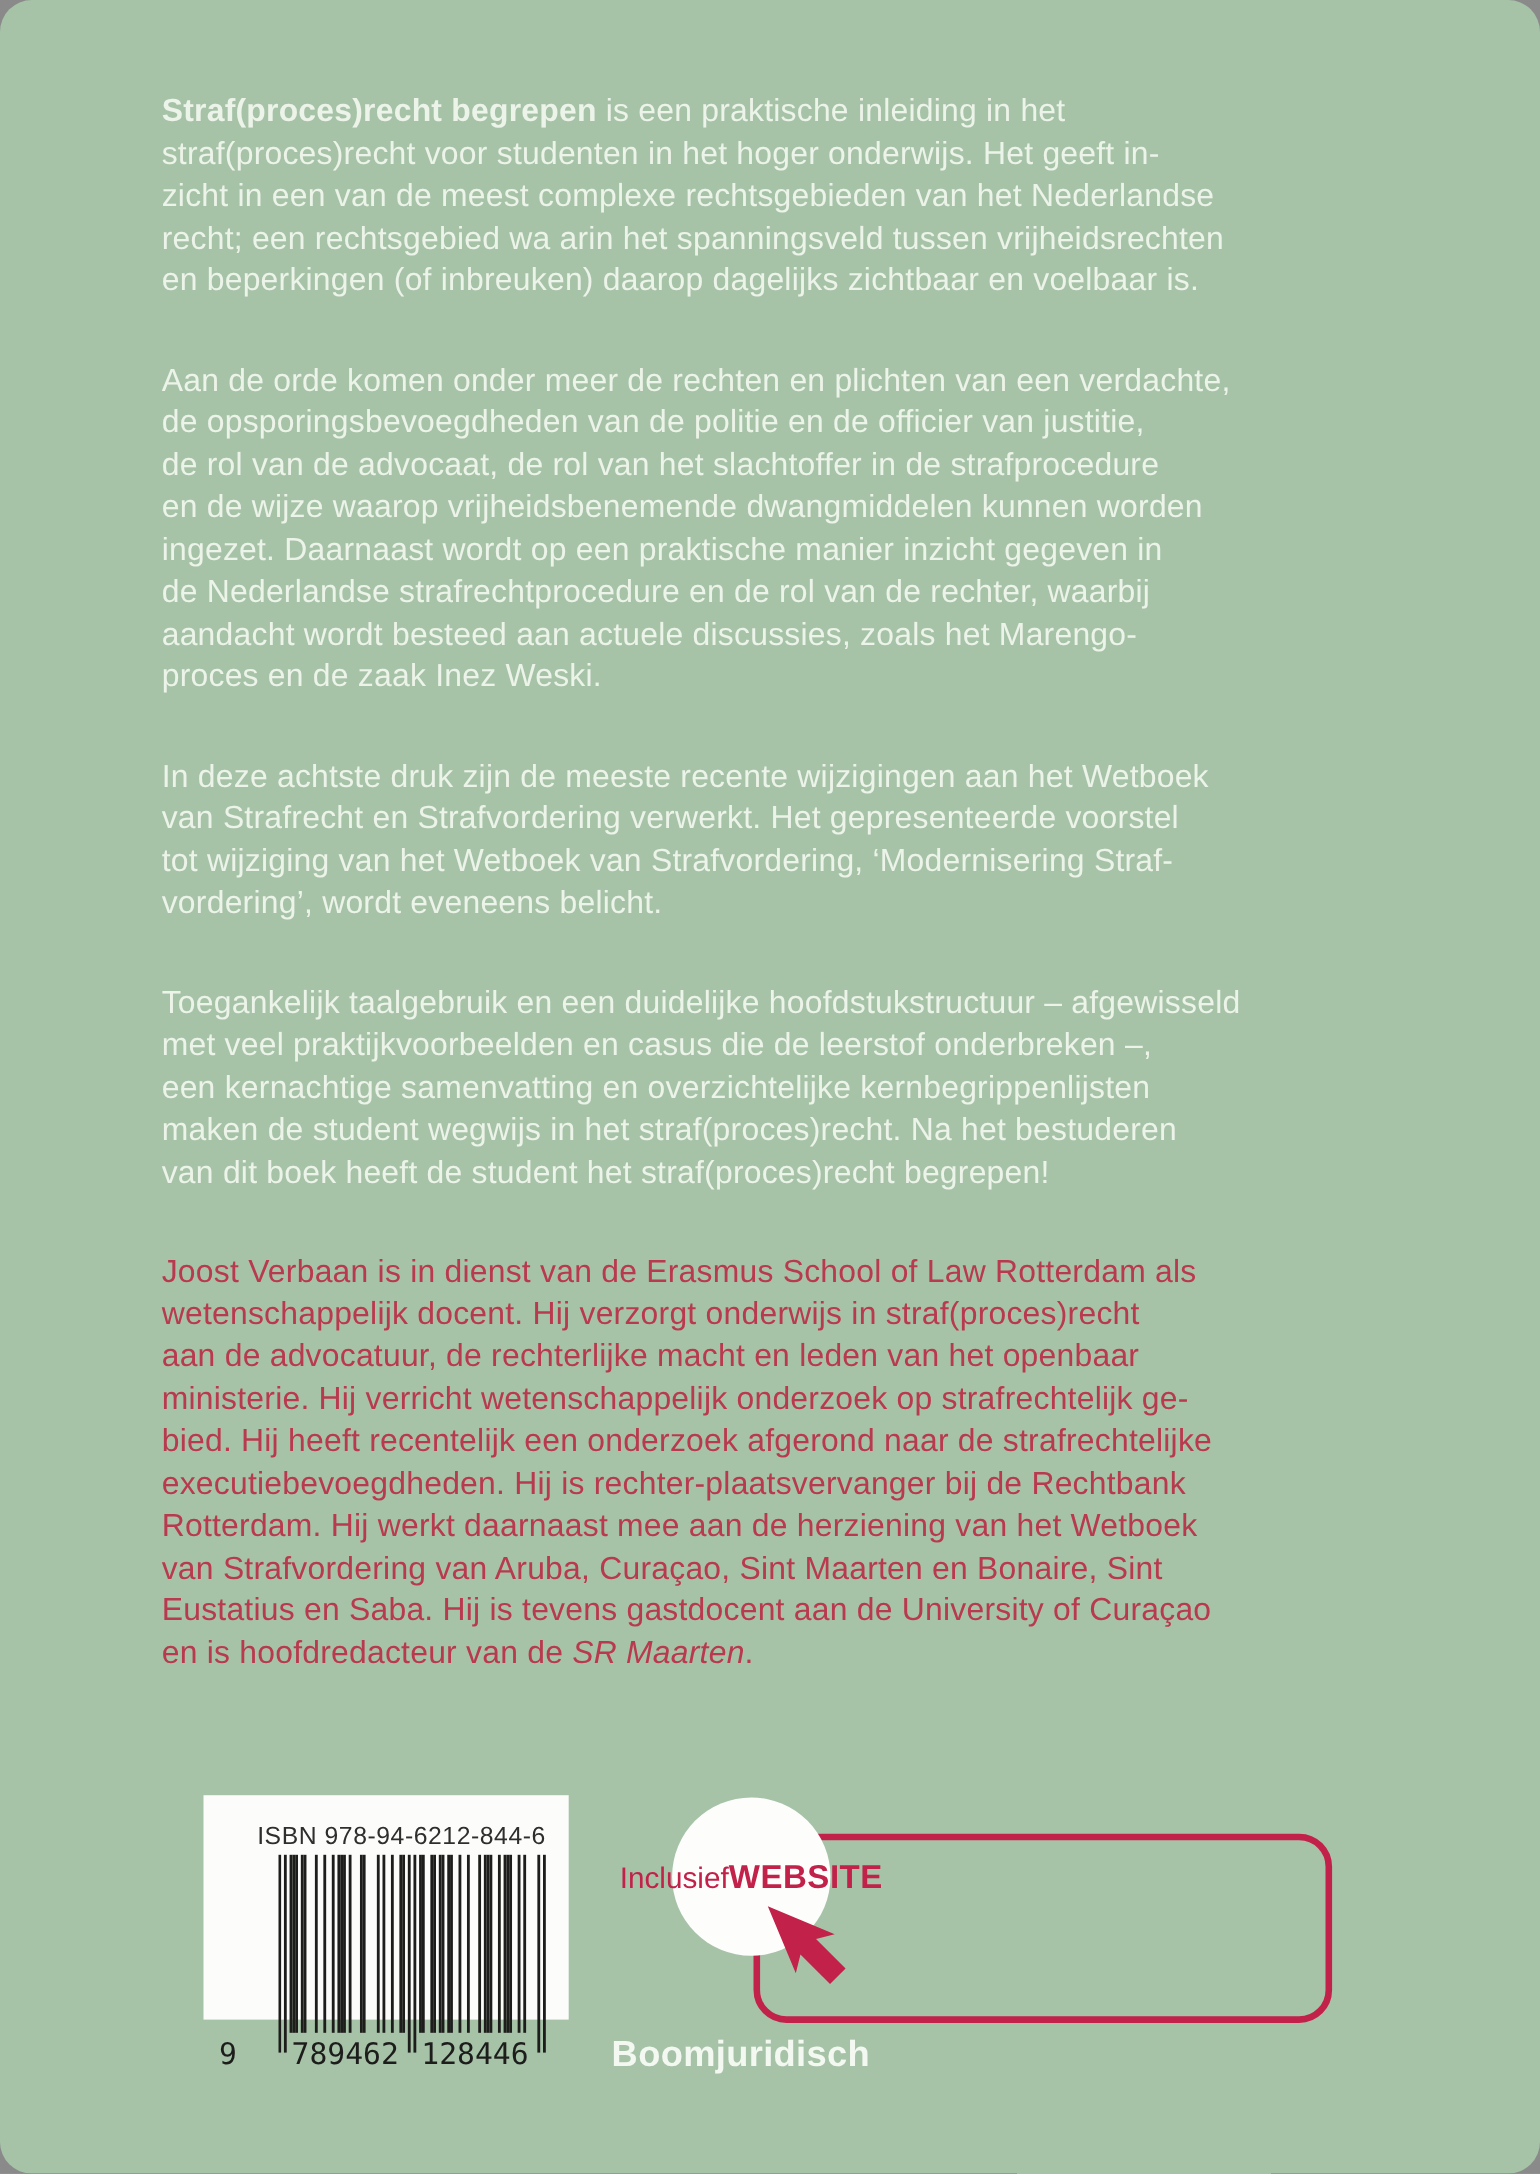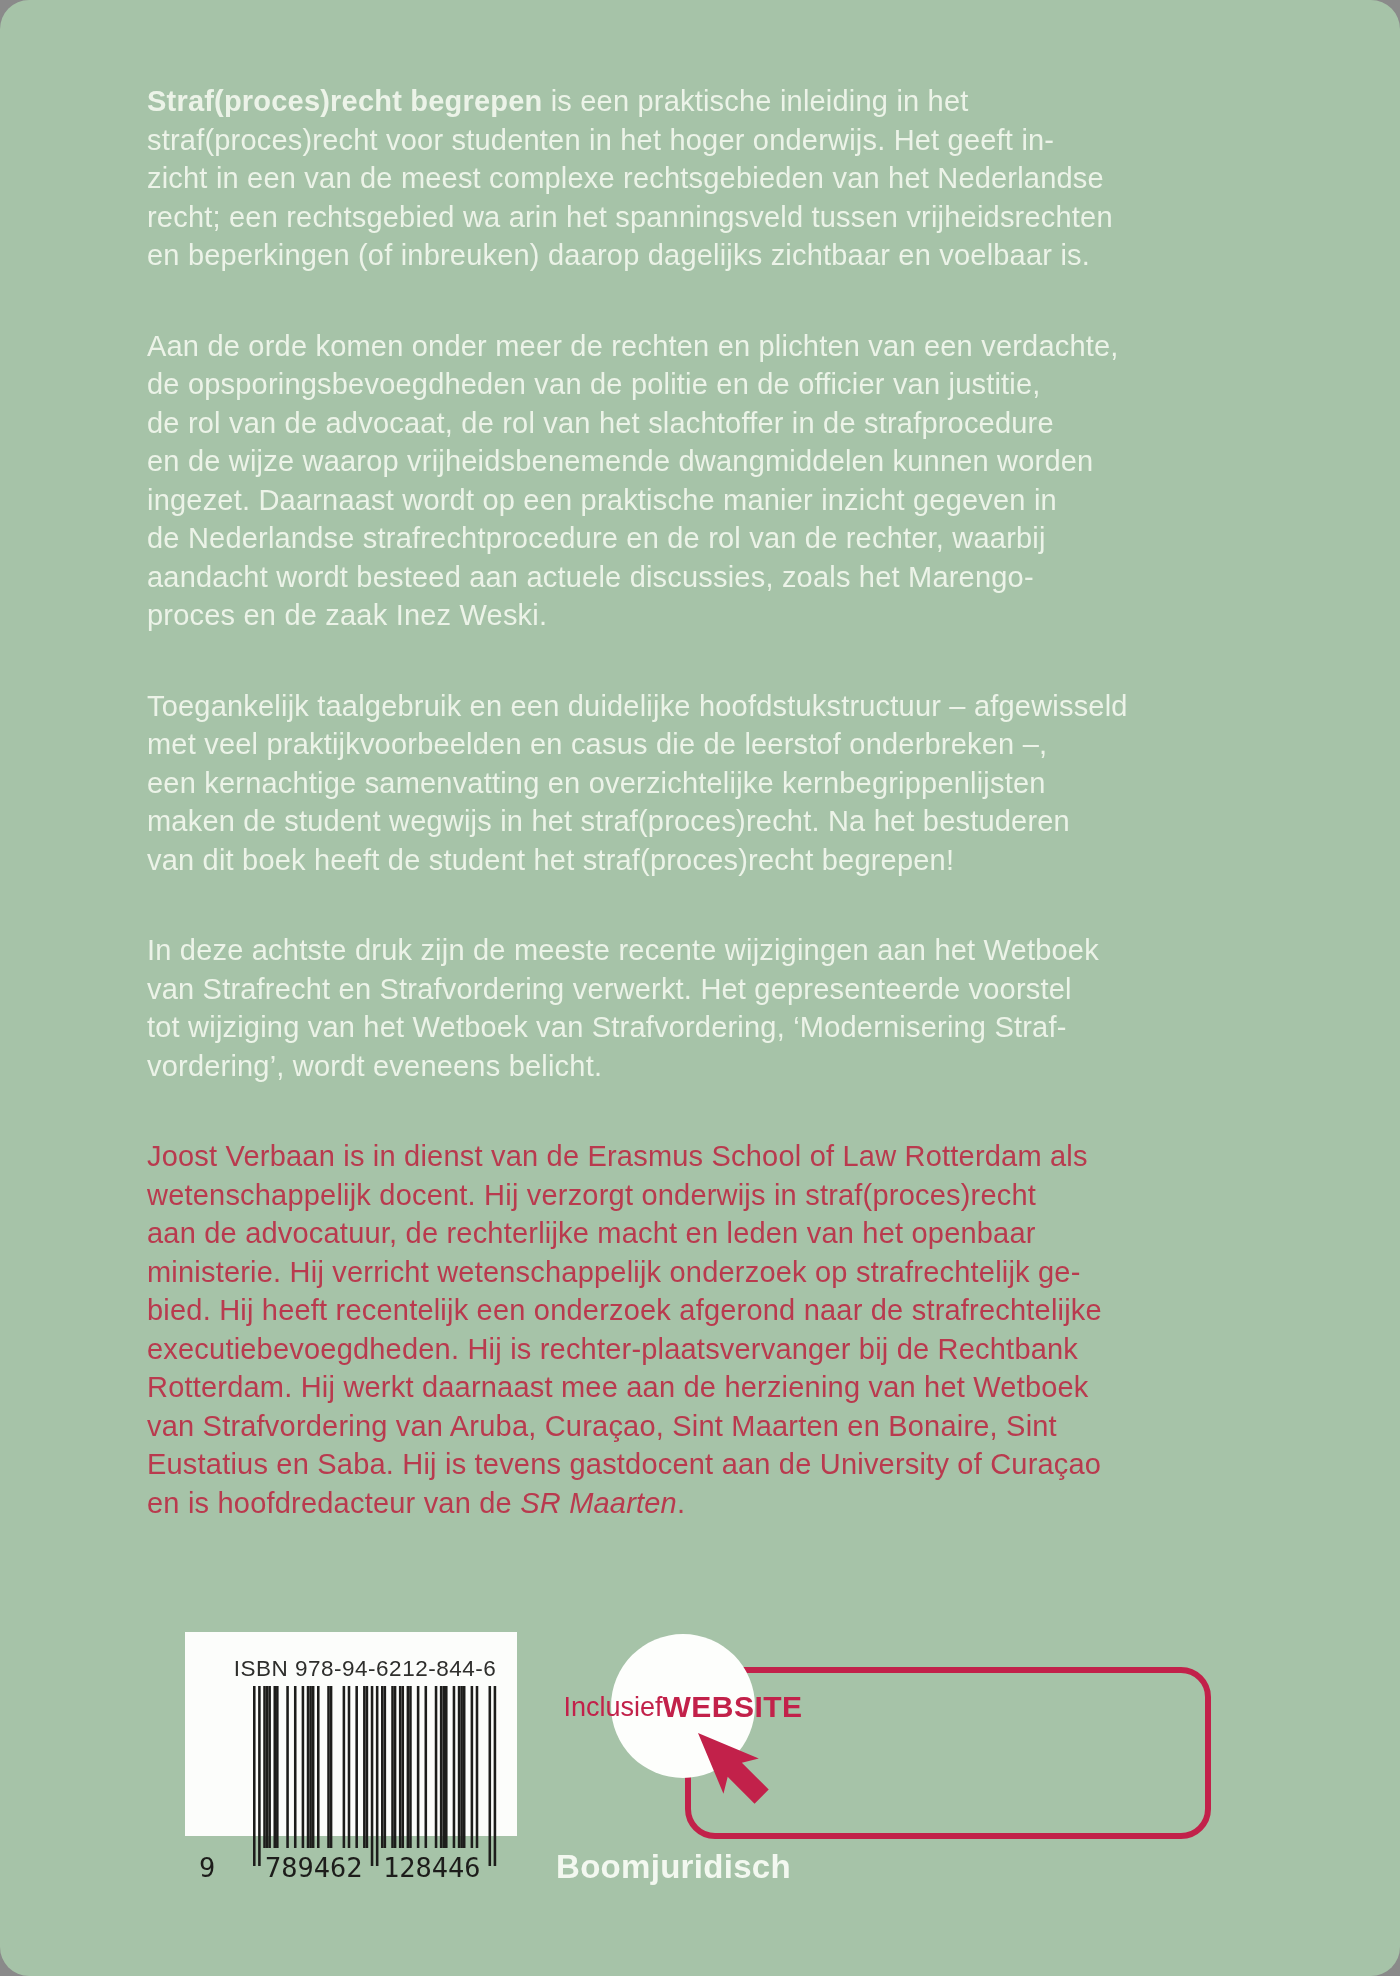--- a/index.html
+++ b/index.html
@@ -114,29 +114,29 @@
 recht; een rechtsgebied wa arin het spanningsveld tussen vrijheidsrechten
 en beperkingen (of inbreuken) daarop dagelijks zichtbaar en voelbaar is.</span></p>
     <p>Aan de orde komen onder meer de rechten en plichten van een verdachte,
 de opsporingsbevoegdheden van de politie en de officier van justitie,
 de rol van de advocaat, de rol van het slachtoffer in de strafprocedure
 en de wijze waarop vrijheidsbenemende dwangmiddelen kunnen worden
 ingezet. Daarnaast wordt op een praktische manier inzicht gegeven in
 de Nederlandse strafrechtprocedure en de rol van de rechter, waarbij
 aandacht wordt besteed aan actuele discussies, zoals het Marengo-
 proces en de zaak Inez Weski.</p>
+    <p>In deze achtste druk zijn de meeste recente wijzigingen aan het Wetboek
+van Strafrecht en Strafvordering verwerkt. Het gepresenteerde voorstel
+tot wijziging van het Wetboek van Strafvordering, ‘Modernisering Straf-
+vordering’, wordt eveneens belicht.</p>
     <p>Toegankelijk taalgebruik en een duidelijke hoofdstukstructuur – afgewisseld
 met veel praktijkvoorbeelden en casus die de leerstof onderbreken –,
 een kernachtige samenvatting en overzichtelijke kernbegrippenlijsten
 maken de student wegwijs in het straf(proces)recht. Na het bestuderen
 van dit boek heeft de student het straf(proces)recht begrepen!</p>
-    <p>In deze achtste druk zijn de meeste recente wijzigingen aan het Wetboek
-van Strafrecht en Strafvordering verwerkt. Het gepresenteerde voorstel
-tot wijziging van het Wetboek van Strafvordering, ‘Modernisering Straf-
-vordering’, wordt eveneens belicht.</p>
     <p class="red"><span>Joost Verbaan is in dienst van de Erasmus School of Law Rotterdam als
 wetenschappelijk docent. Hij verzorgt onderwijs in straf(proces)recht
 aan de advocatuur, de rechterlijke macht en leden van het openbaar
 ministerie. Hij verricht wetenschappelijk onderzoek op strafrechtelijk ge-
 bied. Hij heeft recentelijk een onderzoek afgerond naar de strafrechtelijke
 executiebevoegdheden. Hij is rechter-plaatsvervanger bij de Rechtbank
 Rotterdam. Hij werkt daarnaast mee aan de herziening van het Wetboek
 van Strafvordering van Aruba, Curaçao, Sint Maarten en Bonaire, Sint
 Eustatius en Saba. Hij is tevens gastdocent aan de University of Curaçao
 en is hoofdredacteur van de </span><span class="ital">SR Maarten</span><span>.</span></p>

